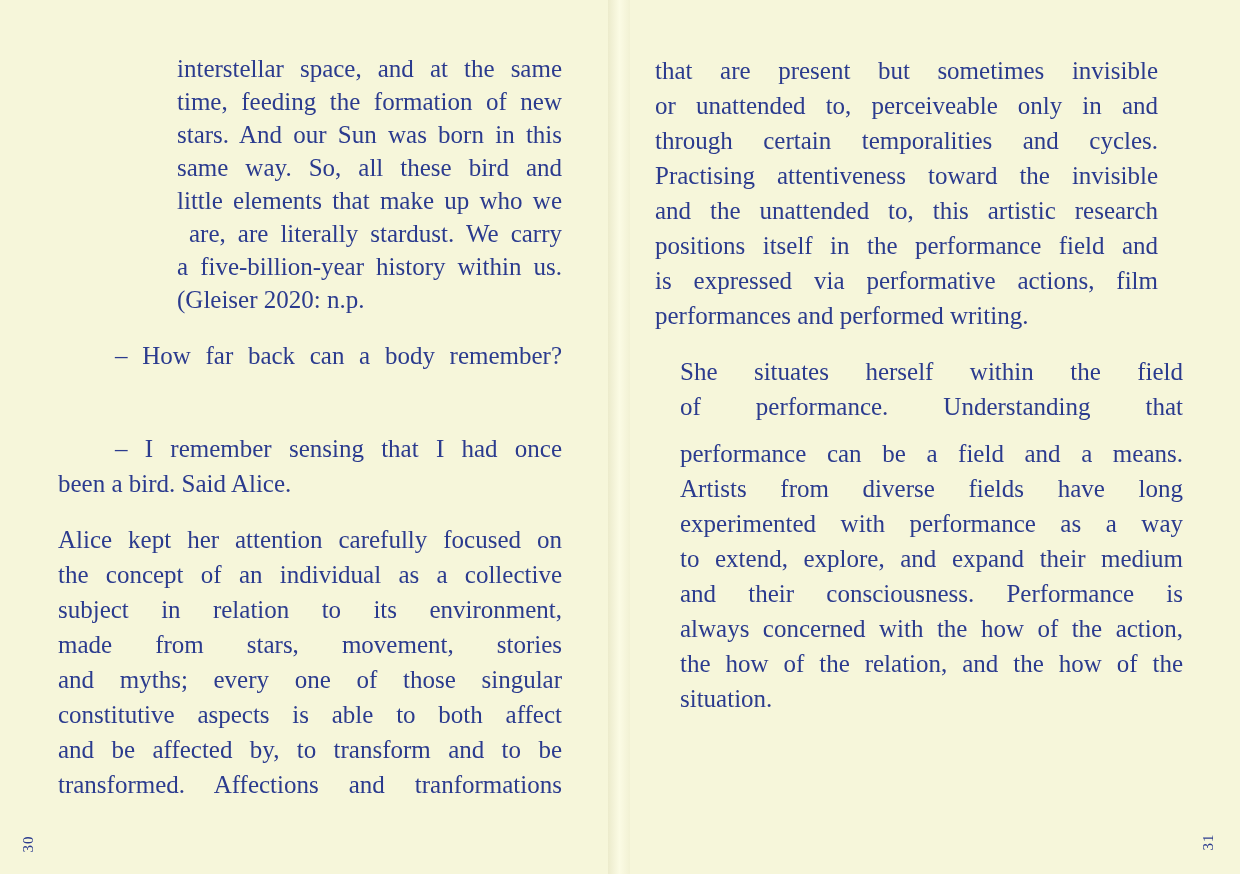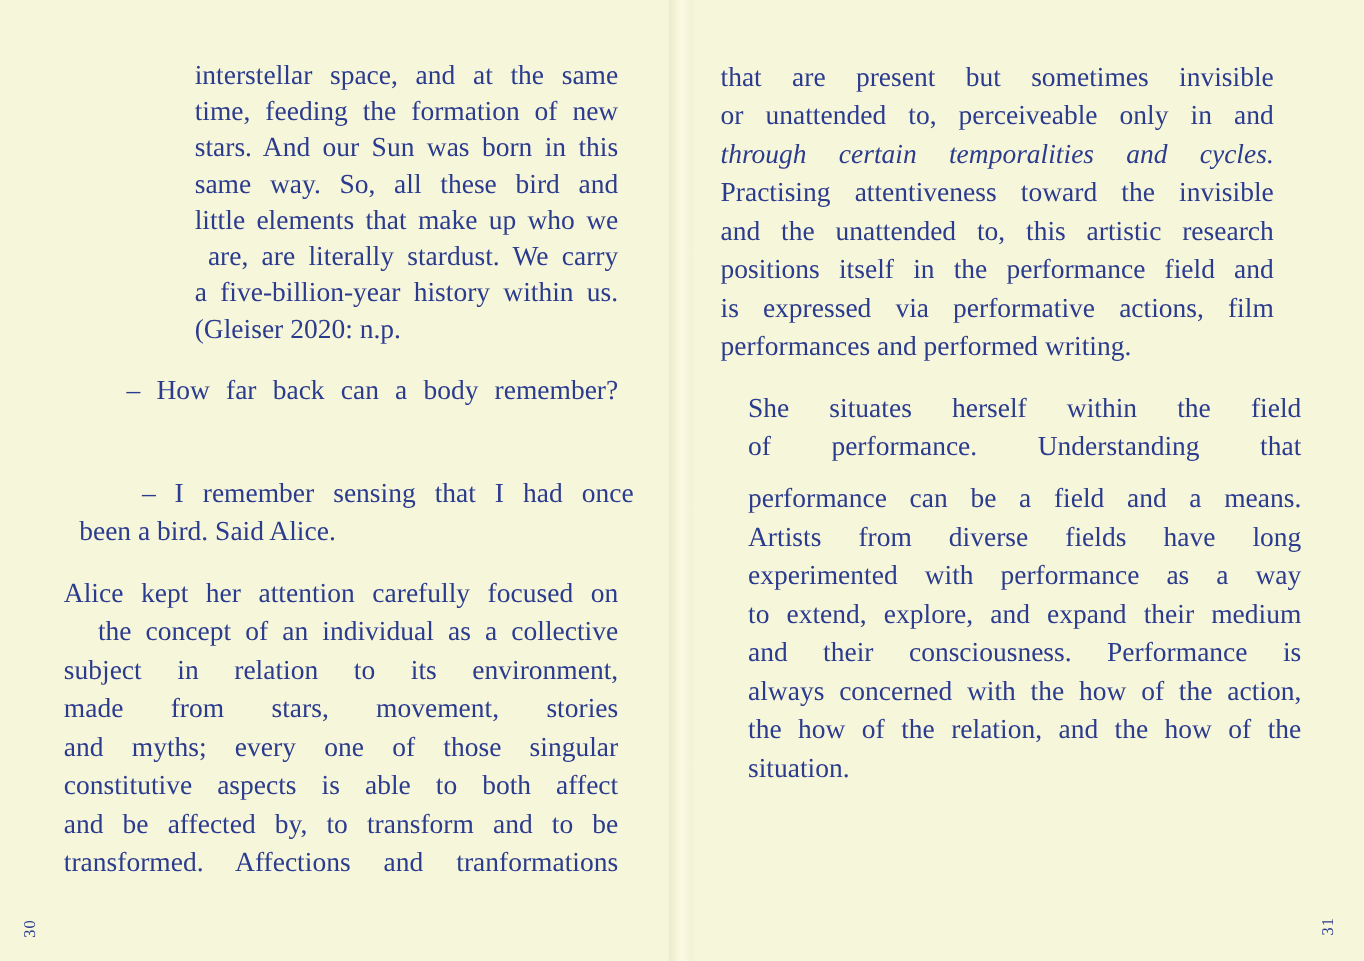--- a/index.html
+++ b/index.html
@@ -54,40 +54,40 @@
         <div class="text-line" style="line-height: 33px; height: 33px;">stars. And our Sun was born in this</div>
         <div class="text-line" style="line-height: 33px; height: 33px;">same way. So, all these bird and</div>
         <div class="text-line" style="line-height: 33px; height: 33px;">little elements that make up who we</div>
         <div class="text-line" style="line-height: 33px; height: 33px; margin-left: 12px;">are, are literally stardust. We carry</div>
         <div class="text-line" style="line-height: 33px; height: 33px;">a five-billion-year history within us.</div>
         <div class="text-line last-left" style="line-height: 33px; height: 33px;">(Gleiser 2020: n.p.</div>
       </div>
       <div class="text-block" style="left: 58px; top: 338px; width: 504px;">
         <div class="text-line" style="line-height: 35px; height: 35px; text-indent: 57px;">– How far back can a body remember?</div>
       </div>
-      <div class="text-block" style="left: 72px; top: 431px; width: 504px;">
+      <div class="text-block" style="left: 58px; top: 431px; width: 504px;">
         <div class="text-line" style="line-height: 35px; height: 35px; text-indent: 57px;">– I remember sensing that I had once</div>
         <div class="text-line last-left" style="line-height: 35px; height: 35px;">been a bird. Said Alice.</div>
       </div>
       <div class="text-block" style="left: 58px; top: 522px; width: 504px;">
         <div class="text-line" style="line-height: 35px; height: 35px;">Alice kept her attention carefully focused on</div>
-        <div class="text-line" style="line-height: 35px; height: 35px; margin-left: 31px;">the concept of an individual as a collective</div>
+        <div class="text-line" style="line-height: 35px; height: 35px;">the concept of an individual as a collective</div>
         <div class="text-line" style="line-height: 35px; height: 35px;">subject in relation to its environment,</div>
         <div class="text-line" style="line-height: 35px; height: 35px;">made from stars, movement, stories</div>
         <div class="text-line" style="line-height: 35px; height: 35px;">and myths; every one of those singular</div>
         <div class="text-line" style="line-height: 35px; height: 35px;">constitutive aspects is able to both affect</div>
         <div class="text-line" style="line-height: 35px; height: 35px;">and be affected by, to transform and to be</div>
         <div class="text-line" style="line-height: 35px; height: 35px;">transformed. Affections and tranformations</div>
       </div>
     </div>
   <div id="right-page-blocks">
       <div class="text-block" style="left: 655px; top: 53px; width: 503px;">
         <div class="text-line" style="line-height: 35px; height: 35px;">that are present but sometimes invisible</div>
         <div class="text-line" style="line-height: 35px; height: 35px;">or unattended to, perceiveable only in and</div>
-        <div class="text-line" style="line-height: 35px; height: 35px; font-style: italic;">through certain temporalities and cycles.</div>
+        <div class="text-line" style="line-height: 35px; height: 35px;">through certain temporalities and cycles.</div>
         <div class="text-line" style="line-height: 35px; height: 35px;">Practising attentiveness toward the invisible</div>
         <div class="text-line" style="line-height: 35px; height: 35px;">and the unattended to, this artistic research</div>
         <div class="text-line" style="line-height: 35px; height: 35px;">positions itself in the performance field and</div>
         <div class="text-line" style="line-height: 35px; height: 35px;">is expressed via performative actions, film</div>
         <div class="text-line last-left" style="line-height: 35px; height: 35px;">performances and performed writing.</div>
       </div>
       <div class="text-block" style="left: 680px; top: 354px; width: 503px;">
         <div class="text-line" style="line-height: 35px; height: 35px;">She situates herself within the field</div>
         <div class="text-line" style="line-height: 35px; height: 35px;">of performance. Understanding that</div>
         <div class="text-line" style="line-height: 35px; height: 35px; margin-top: 12px;">performance can be a field and a means.</div>

